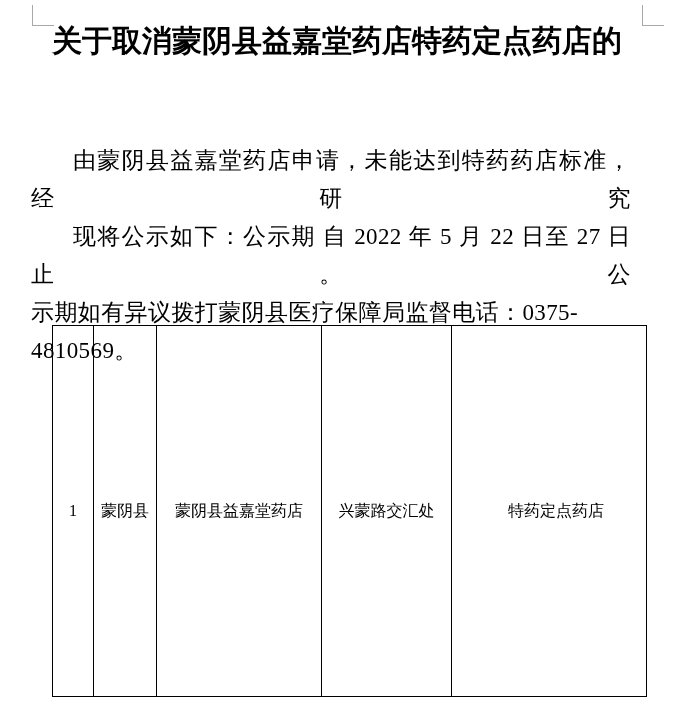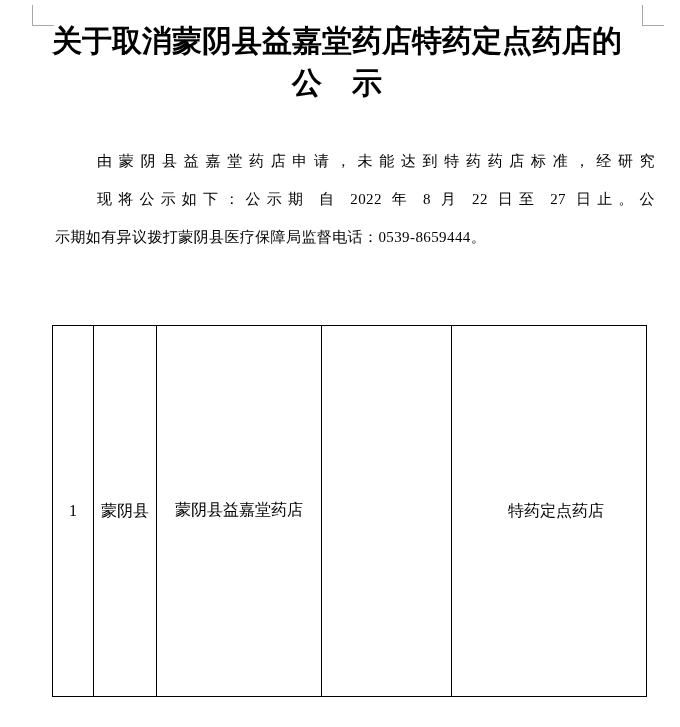--- a/index.html
+++ b/index.html
@@ -31,23 +31,23 @@
     text-align: center;
     font-weight: bold;
     font-size: 30px;
     line-height: 42px;
     letter-spacing: 0px;
   }
 
   
   .doc-body {
     position: absolute;
-    top: 142px; left: 55px;
+    top: 142px; left: 31px;
     width: 600px;
-    font-size: 15px;
+    font-size: 23px;
     line-height: 38px;
     letter-spacing: 0.4px;
   }
   .body-line { min-height: 38px; }
   .indent-2em { text-indent: 42px; }
   .justify-line {
     text-align: justify;
     text-align-last: justify;
   }
 
@@ -67,41 +67,41 @@
     flex-direction: column;
     align-items: center;
     justify-content: center;
     text-align: center;
     font-size: 16px;
     line-height: 20px;
   }
   .tcell:first-child { border-left: none; }
   .col-seq      { width: 40px; }
   .col-county   { width: 63px; }
-  .col-pharmacy { width: 165px; font-family: Liberation Mono, monospace; }
+  .col-pharmacy { width: 165px; }
   .col-address  { width: 130px; line-height: 36px; }
   .col-type     { flex: 1; padding-left: 14px; }
 </style>
 </head>
 <body>
 
 <div class="margin-mark mark-left"></div>
 <div class="margin-mark mark-right"></div>
 
 <div class="doc-title">
   <div>关于取消蒙阴县益嘉堂药店特药定点药店的</div>
-  <div>公　示</div>
 </div>
 
 <div class="doc-body">
   <div class="body-line indent-2em justify-line">由蒙阴县益嘉堂药店申请，未能达到特药药店标准，经研究</div>
-  <div class="body-line indent-2em justify-line">现将公示如下：公示期 自 2022 年 8 月 22 日至 27 日止。公</div>
-  <div class="body-line">示期如有异议拨打蒙阴县医疗保障局监督电话：0539-8659444。</div>
+  <div class="body-line indent-2em justify-line">现将公示如下：公示期 自 2022 年 5 月 22 日至 27 日止。公</div>
+  <div class="body-line">示期如有异议拨打蒙阴县医疗保障局监督电话：0375-4810569。</div>
 </div>
 
 <div class="doc-table">
   <div class="tcell col-seq">1</div>
   <div class="tcell col-county">蒙阴县</div>
   <div class="tcell col-pharmacy">蒙阴县益嘉堂药店</div>
   <div class="tcell col-address">
+    <div>兴蒙路交汇处</div>
   </div>
   <div class="tcell col-type">特药定点药店</div>
 </div>
 
 </body></html>

